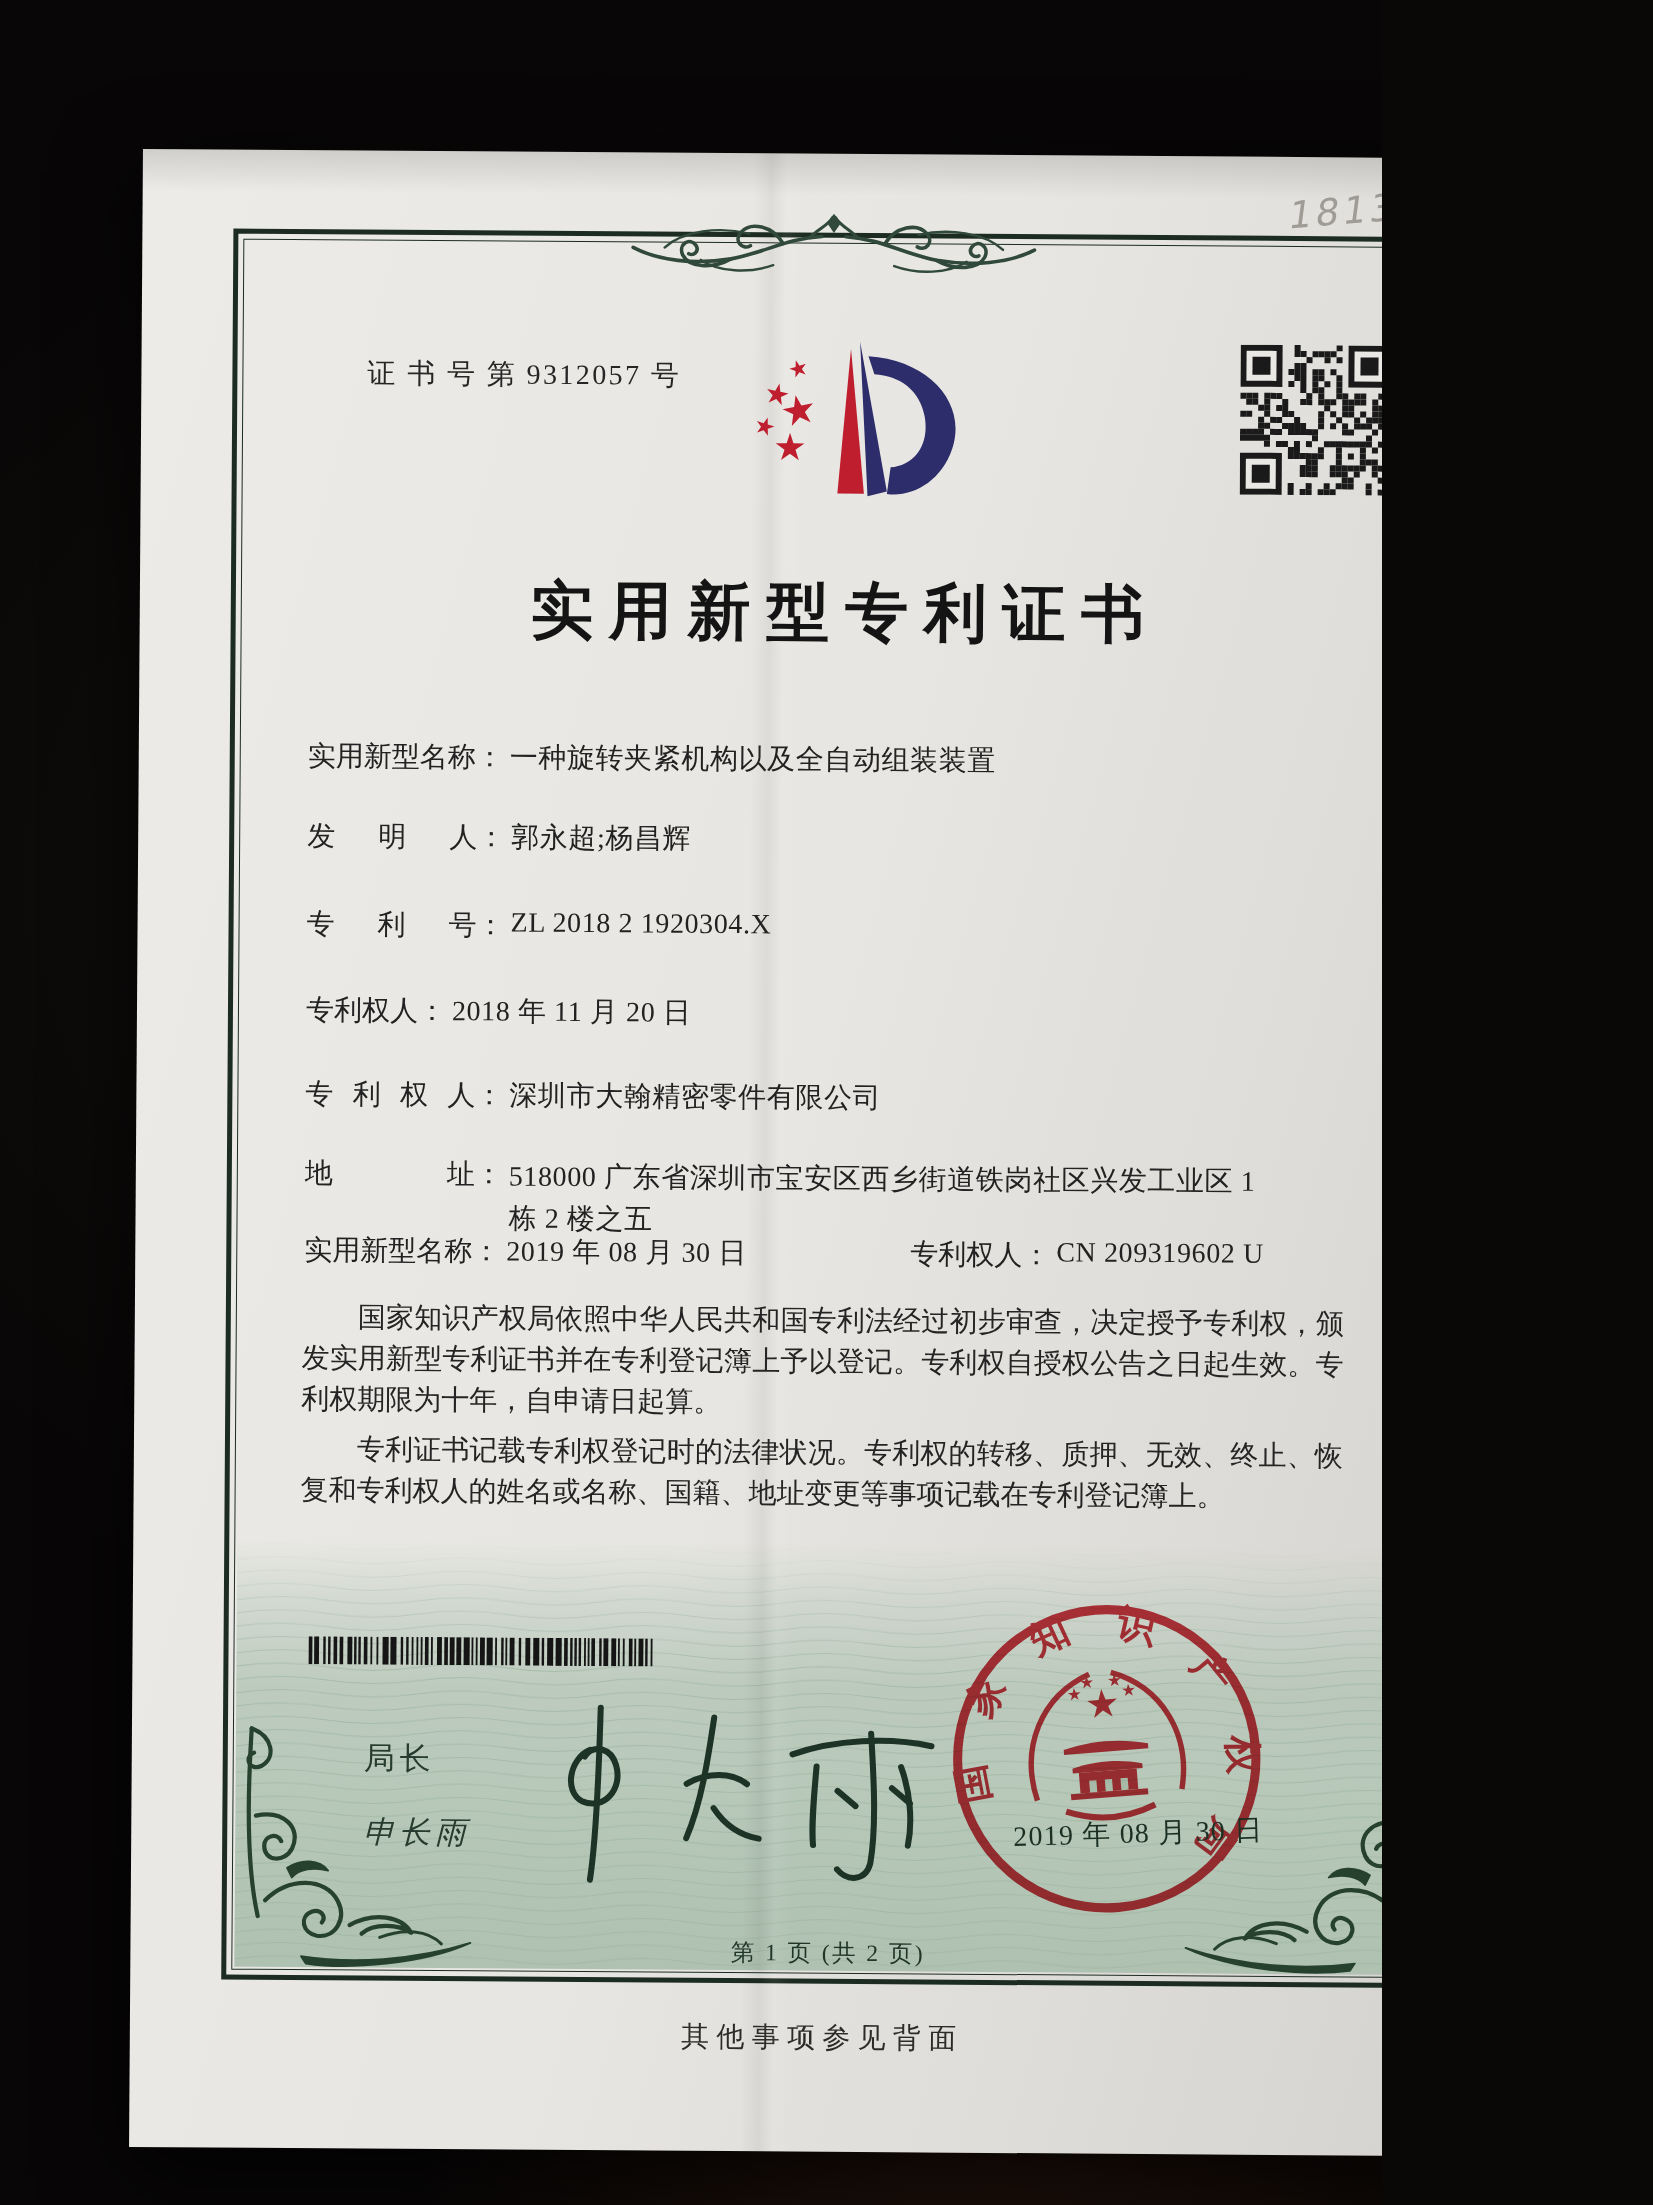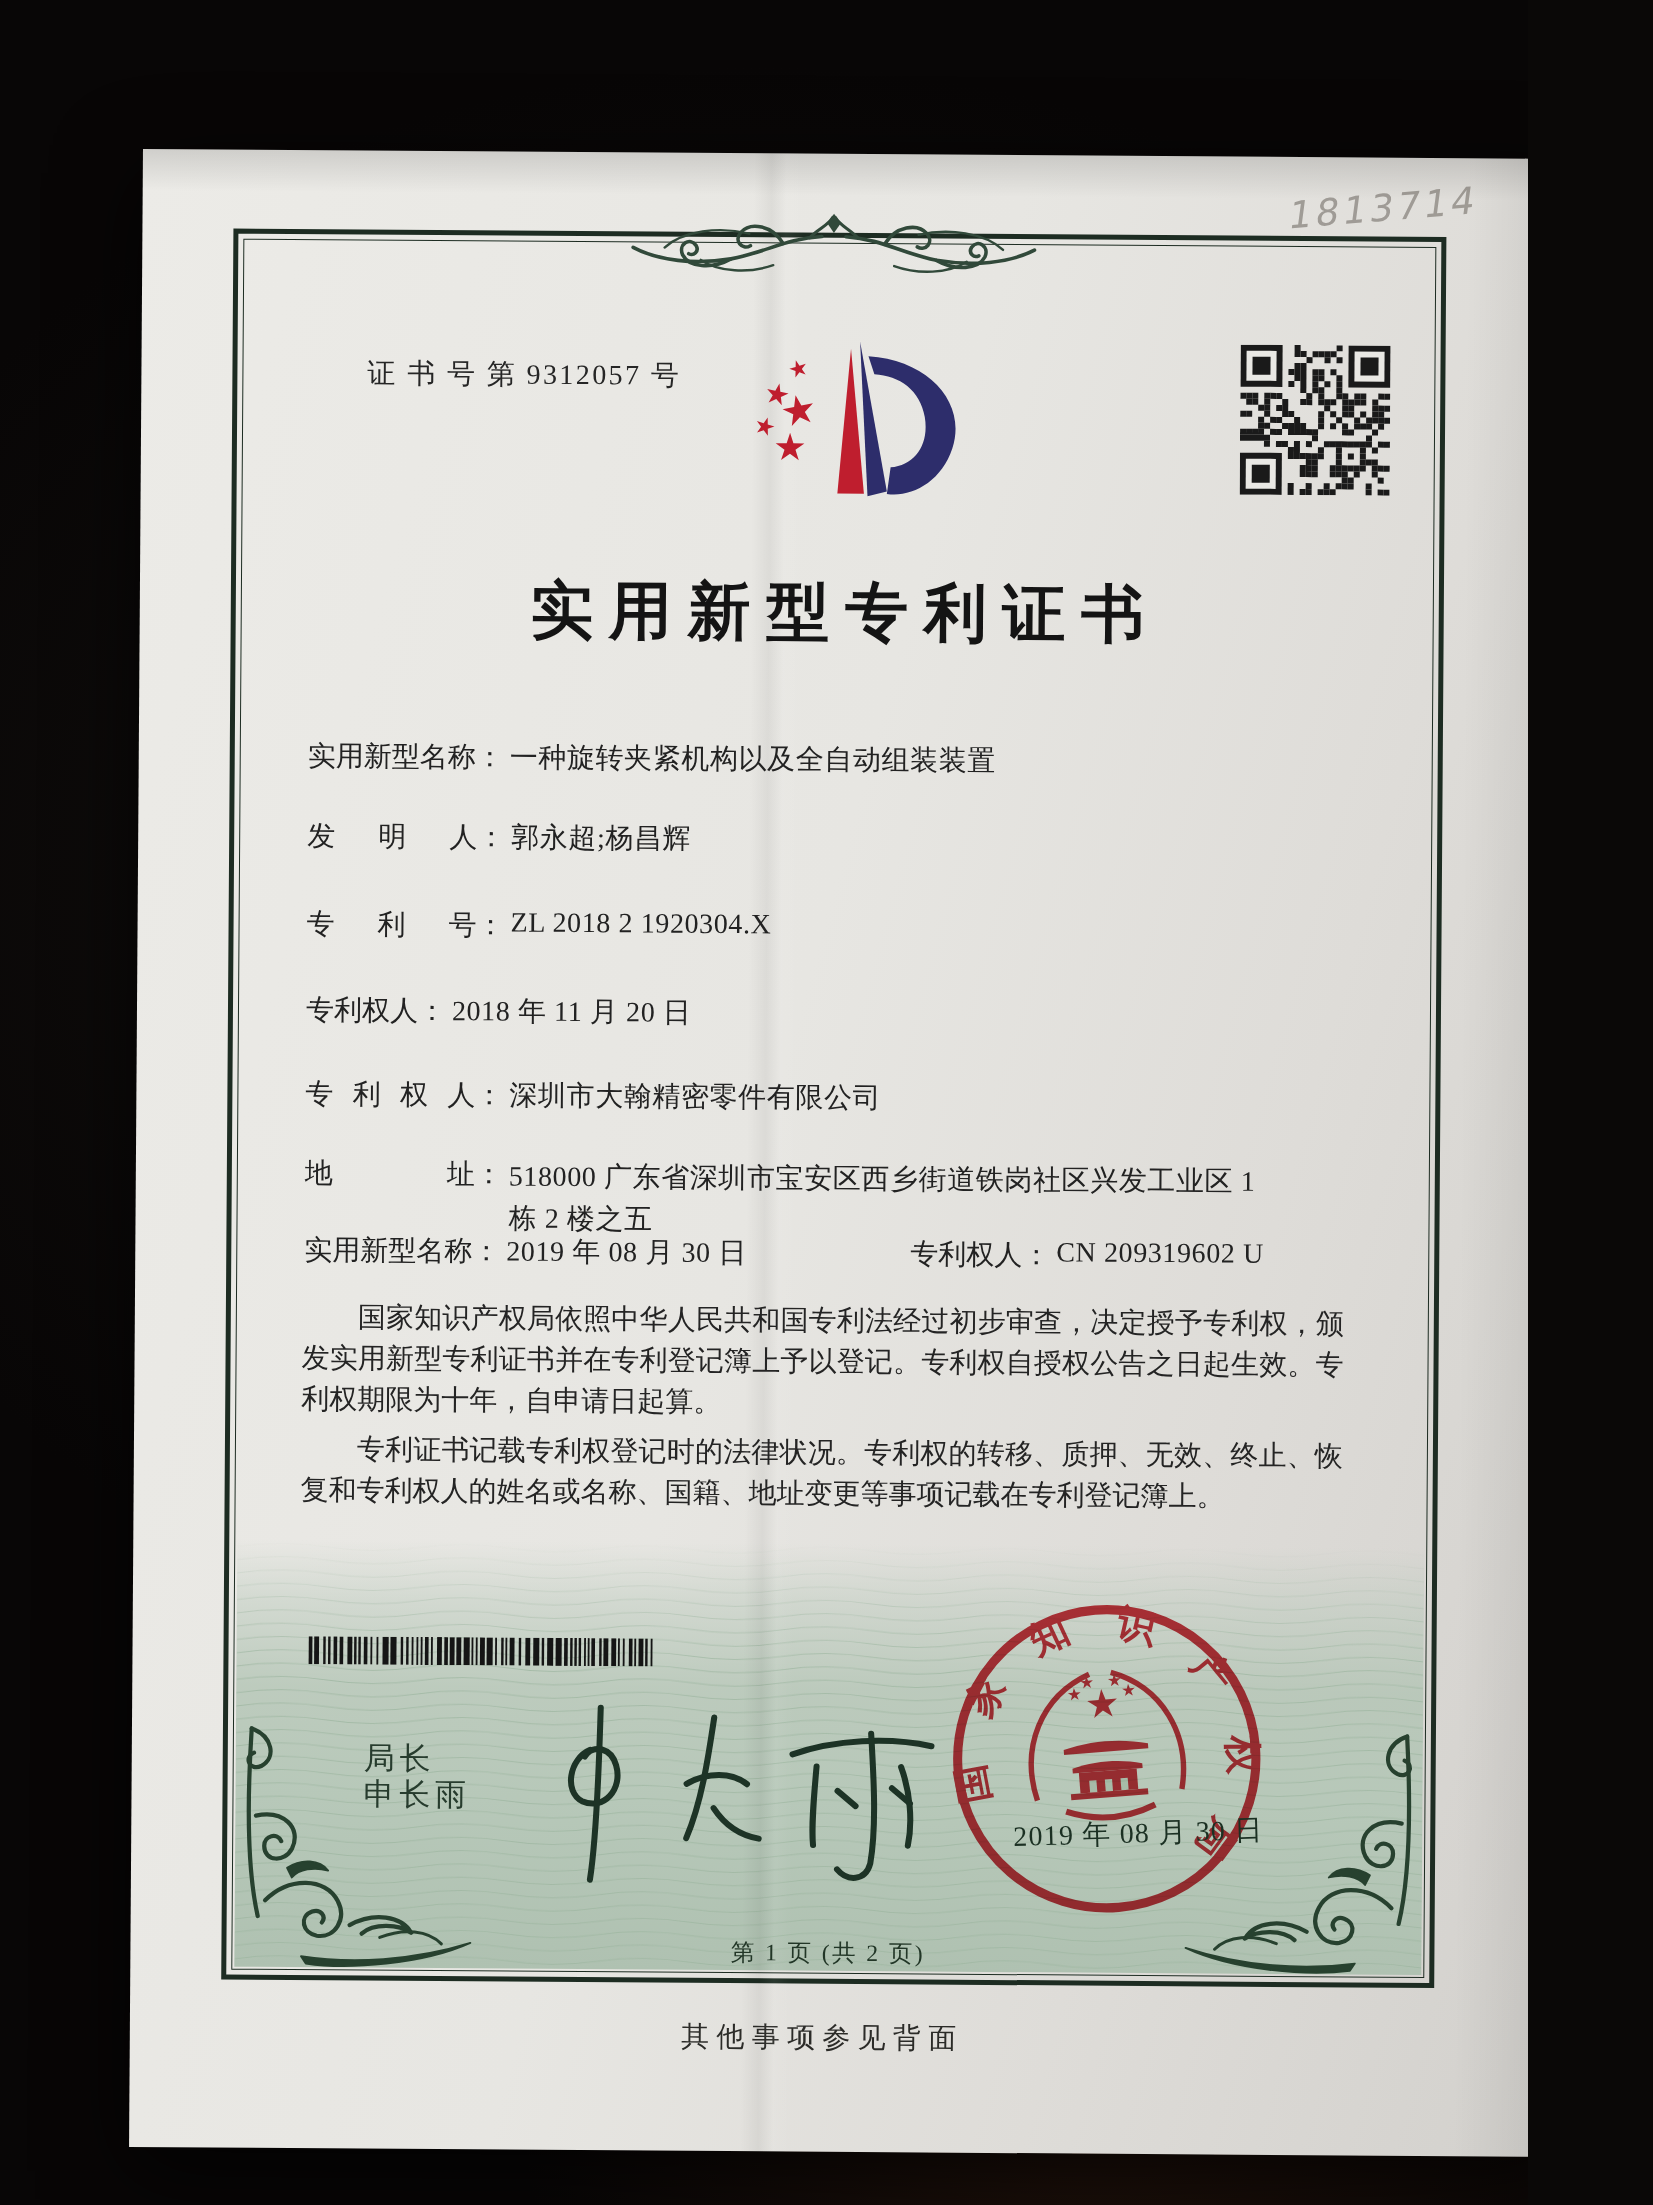--- a/index.html
+++ b/index.html
@@ -1,16 +1,16 @@
 <!DOCTYPE html>
 <html style="font-size:9.7px"><head>
 <meta charset="utf-8">
 <style>
   html,body{margin:0;padding:0;background:#0a0807;}
-  .scene{position:relative;width:1528px;height:2205px;overflow:hidden;
+  .scene{position:relative;width:1382px;height:2205px;overflow:hidden;
          background:radial-gradient(967px 725px at 72% 96%, rgba(96,48,22,.28), rgba(0,0,0,0) 60%),
                     radial-gradient(1330px 1088px at 50% 40%, #151210, #080606 75%);
          font-family:"Liberation Serif","DejaVu Serif",serif;}
   .paper{position:absolute;left:136px;top:154px;width:1445px;height:1998px;
          background:linear-gradient(105deg,#ecebe7 0%,#e7e6e2 45%,#dedcd8 72%,#d2d0cc 100%);
          transform:rotate(0.4deg);transform-origin:50% 50%;
          box-shadow:0 24px 85px rgba(0,0,0,.75);}
   .paper::after{content:'';position:absolute;inset:0;pointer-events:none;
          background:linear-gradient(180deg, rgba(0,0,0,.12), rgba(0,0,0,0) 42px),
                     linear-gradient(270deg, rgba(0,0,0,.10), rgba(0,0,0,0) 121px),
@@ -39,21 +39,21 @@
   .lab{display:inline-block;vertical-align:top;color:#222;}
   .lab.spread{width:170px;text-align:justify;text-align-last:justify;}
   .col{display:inline-block;vertical-align:top;}
   .val{display:inline-block;vertical-align:top;margin-left:6px;letter-spacing:0.6px;}
   .valwrap{width:756px;line-height:42px;}
   .pair2{position:absolute;left:606px;top:0;}
   .paras{position:absolute;left:71px;top:1062px;width:1042px;z-index:2;}
   .paras p{margin:0 0 8.5px 0;font-size:28px;line-height:41px;text-align:justify;text-indent:56px;color:#242424;}
   .barcode{position:absolute;left:79px;top:1402px;width:351px;height:28px;z-index:2;}
   .director-label{position:absolute;left:136px;top:1503px;font-size:31px;letter-spacing:4.8px;color:#273c2e;z-index:2;text-align:center;}
-  .director-name{position:absolute;left:136px;top:1539px;font-size:31px;letter-spacing:4.8px;color:#273c2e;z-index:2;}
+  .director-name{position:absolute;left:136px;top:1577px;font-size:31px;letter-spacing:4.8px;color:#273c2e;z-index:2;font-style:italic;}
   .signature{position:absolute;left:305px;top:1444px;width:459px;height:218px;z-index:2;}
   .seal{position:absolute;left:716px;top:1356px;width:326px;height:326px;z-index:2;
         transform:rotate(-5deg);opacity:.93;mix-blend-mode:multiply;}
   .seal-date{position:absolute;left:786px;top:1574px;width:278px;font-size:28px;letter-spacing:1.2px;
         color:#1b3023;z-index:3;transform:rotate(-2deg);}
   .pageinfo{position:absolute;left:0;top:1699px;width:100%;text-align:center;font-size:23.6px;
         letter-spacing:2.4px;color:#223627;z-index:2;}
   .footer-note{position:absolute;left:91px;top:1865px;width:1203px;text-align:center;
         font-size:28px;letter-spacing:7.3px;color:#2b2b28;}
 </style>

